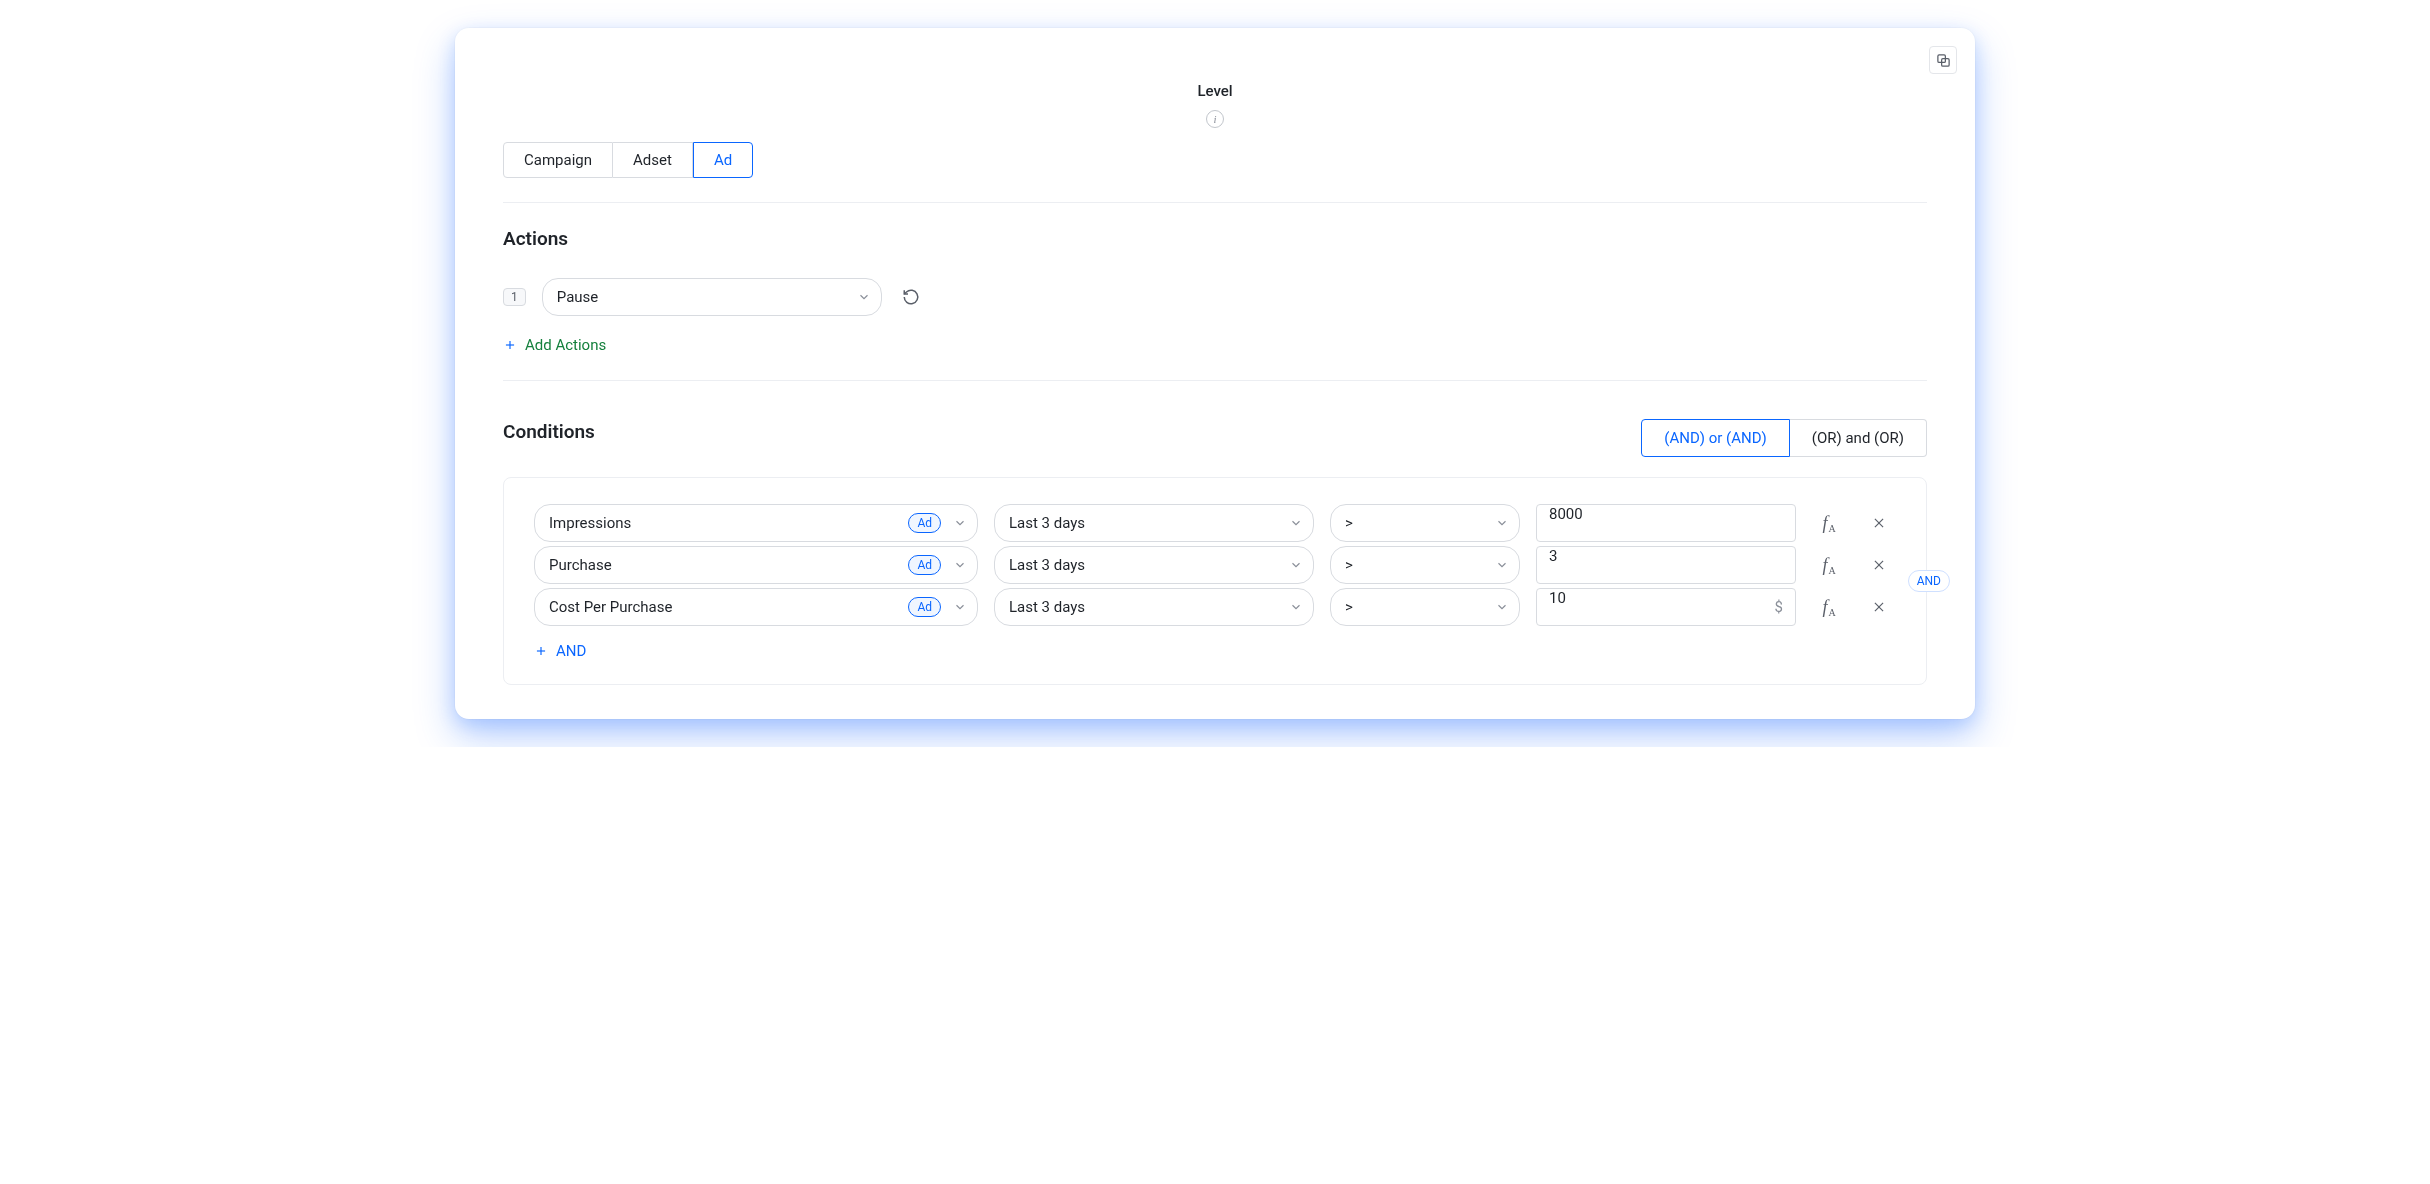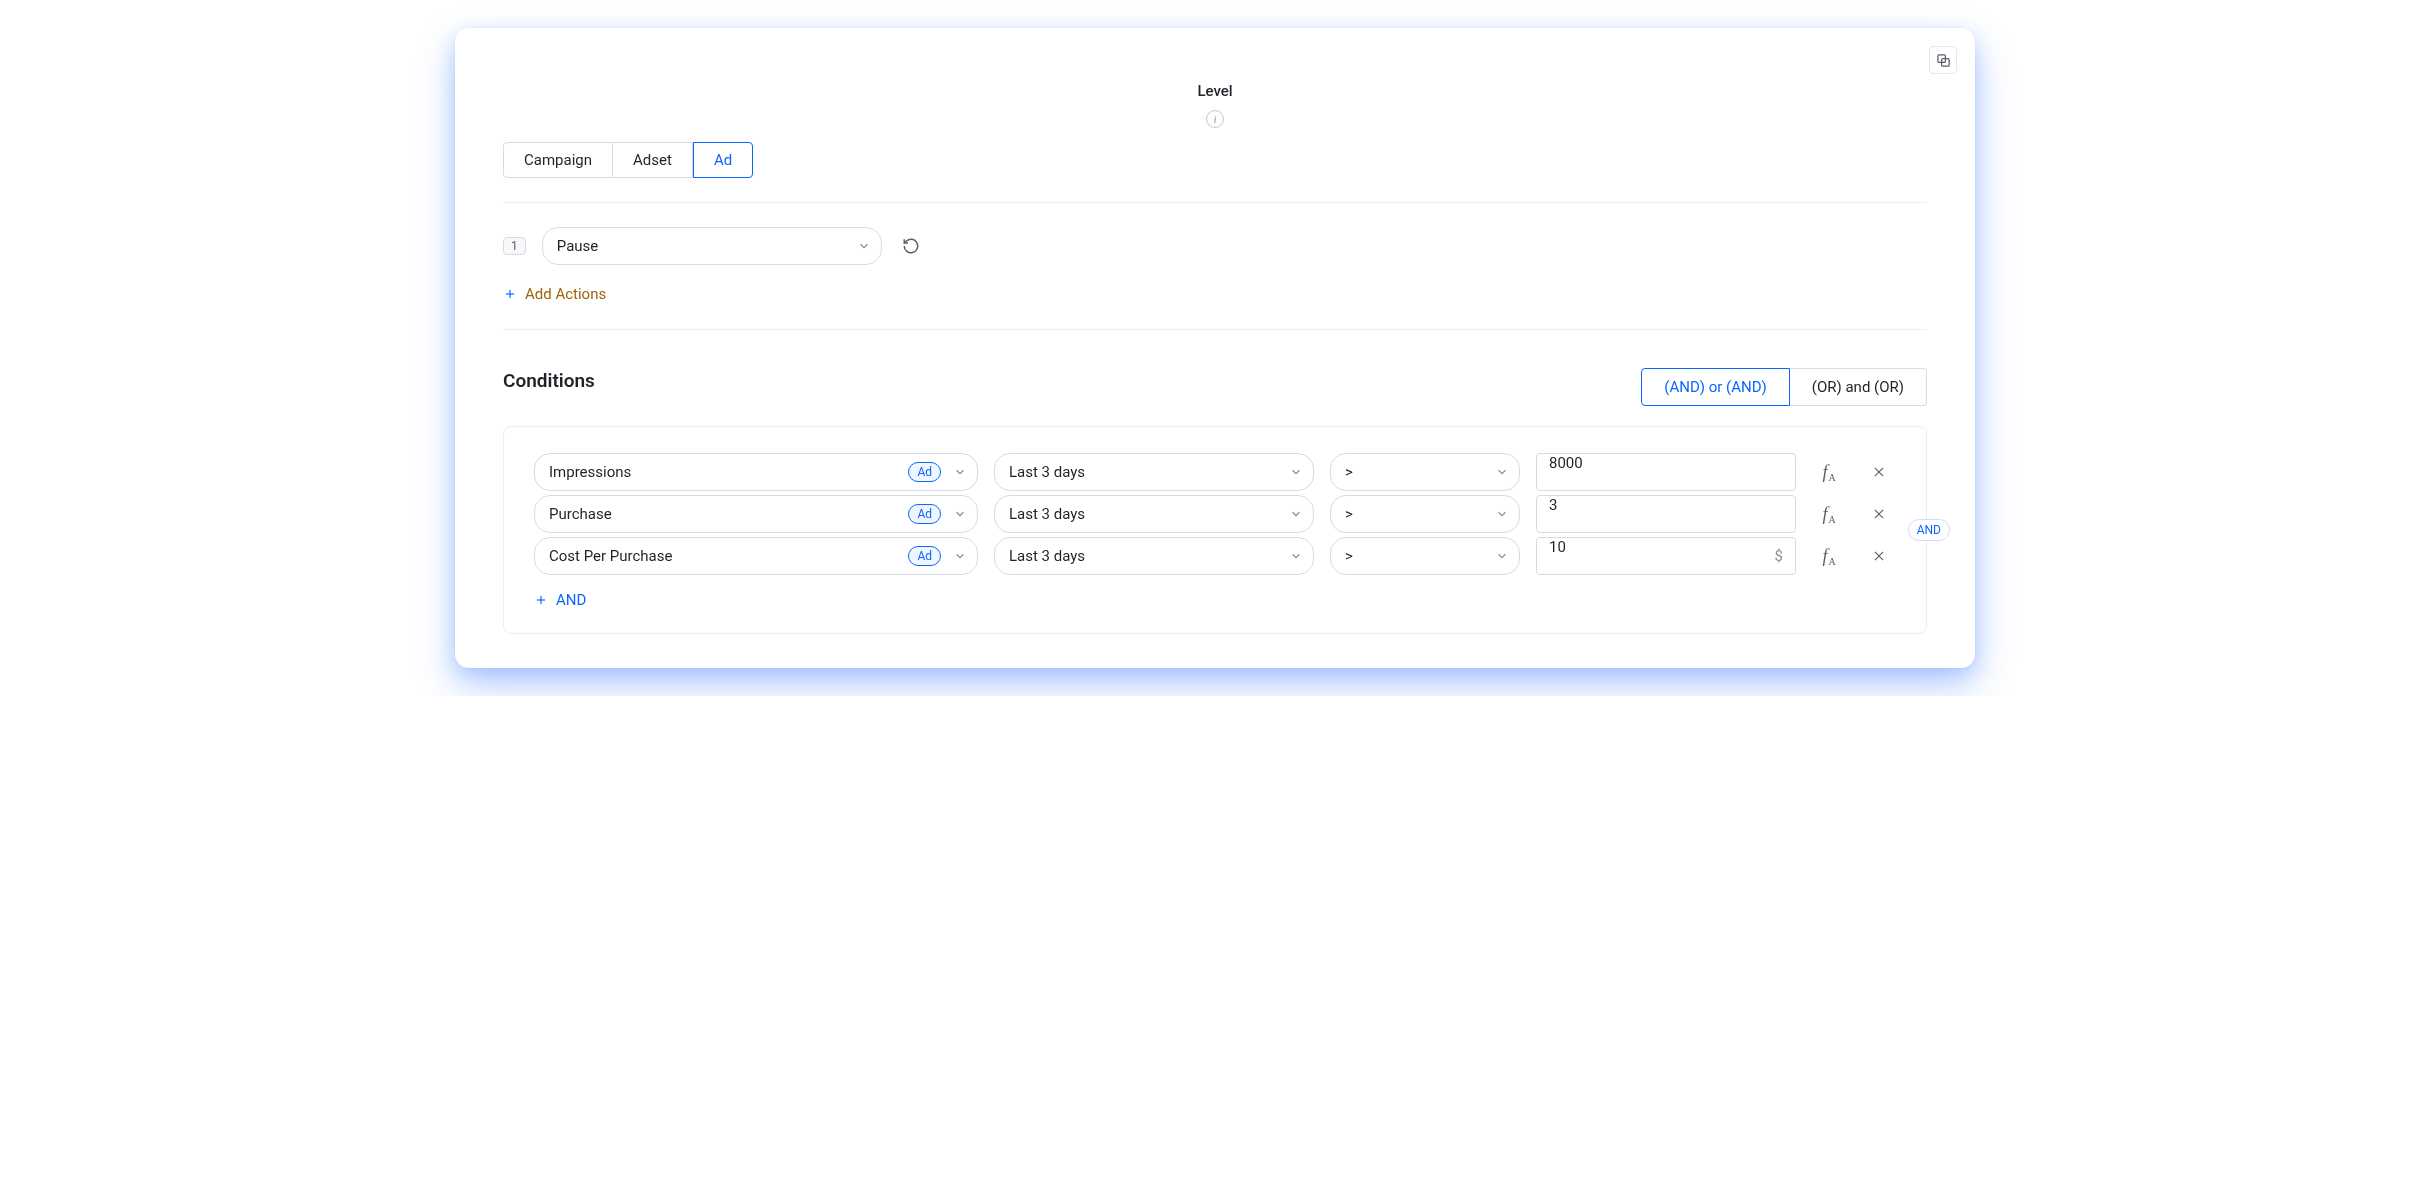--- a/index.html
+++ b/index.html
@@ -104,21 +104,21 @@
     position: absolute; right: 10px; top: 50%; transform: translateY(-50%);
     color: #8a8f99;
   }
   .action-select { width: 340px; }
   .icon-ghost {
     width: 26px; height: 26px; display: flex; align-items: center; justify-content: center;
     color: #5a5f69; cursor: pointer; border-radius: 4px;
   }
   .link-btn {
     display: inline-flex; align-items: center; gap: 8px;
-    color: #a16207; font-size: 15px; margin-top: 20px; cursor: pointer;
+    color: #15803d; font-size: 15px; margin-top: 20px; cursor: pointer;
   }
 
   
   .cond-head { display: flex; align-items: center; justify-content: space-between; margin-bottom: 20px; }
   .logic-seg { display: inline-flex; }
   .logic-seg .seg-item { padding: 9px 22px; font-size: 15px; }
   .logic-seg .seg-item:first-child.active { border-radius: 4px 0 0 4px; text-align: right; }
 
   
   .panel {
@@ -196,20 +196,21 @@
   </div>
   <div class="seg" id="level-tabs">
       <div class="seg-item">Campaign</div>
       <div class="seg-item">Adset</div>
       <div class="seg-item active">Ad</div>
     </div>
 
   <hr class="section-divider">
 
   
+  <h2 class="sec">Actions</h2>
   <div class="action-row">
     <span class="step-badge">1</span>
     <div class="select action-select">
       <span>Pause</span>
       <span class="chev">
         <svg width="14" height="14" viewBox="0 0 24 24" fill="none" stroke="currentColor" stroke-width="2">
             <polyline points="6 9 12 15 18 9"></polyline>
           </svg>
       </span>
     </div>

